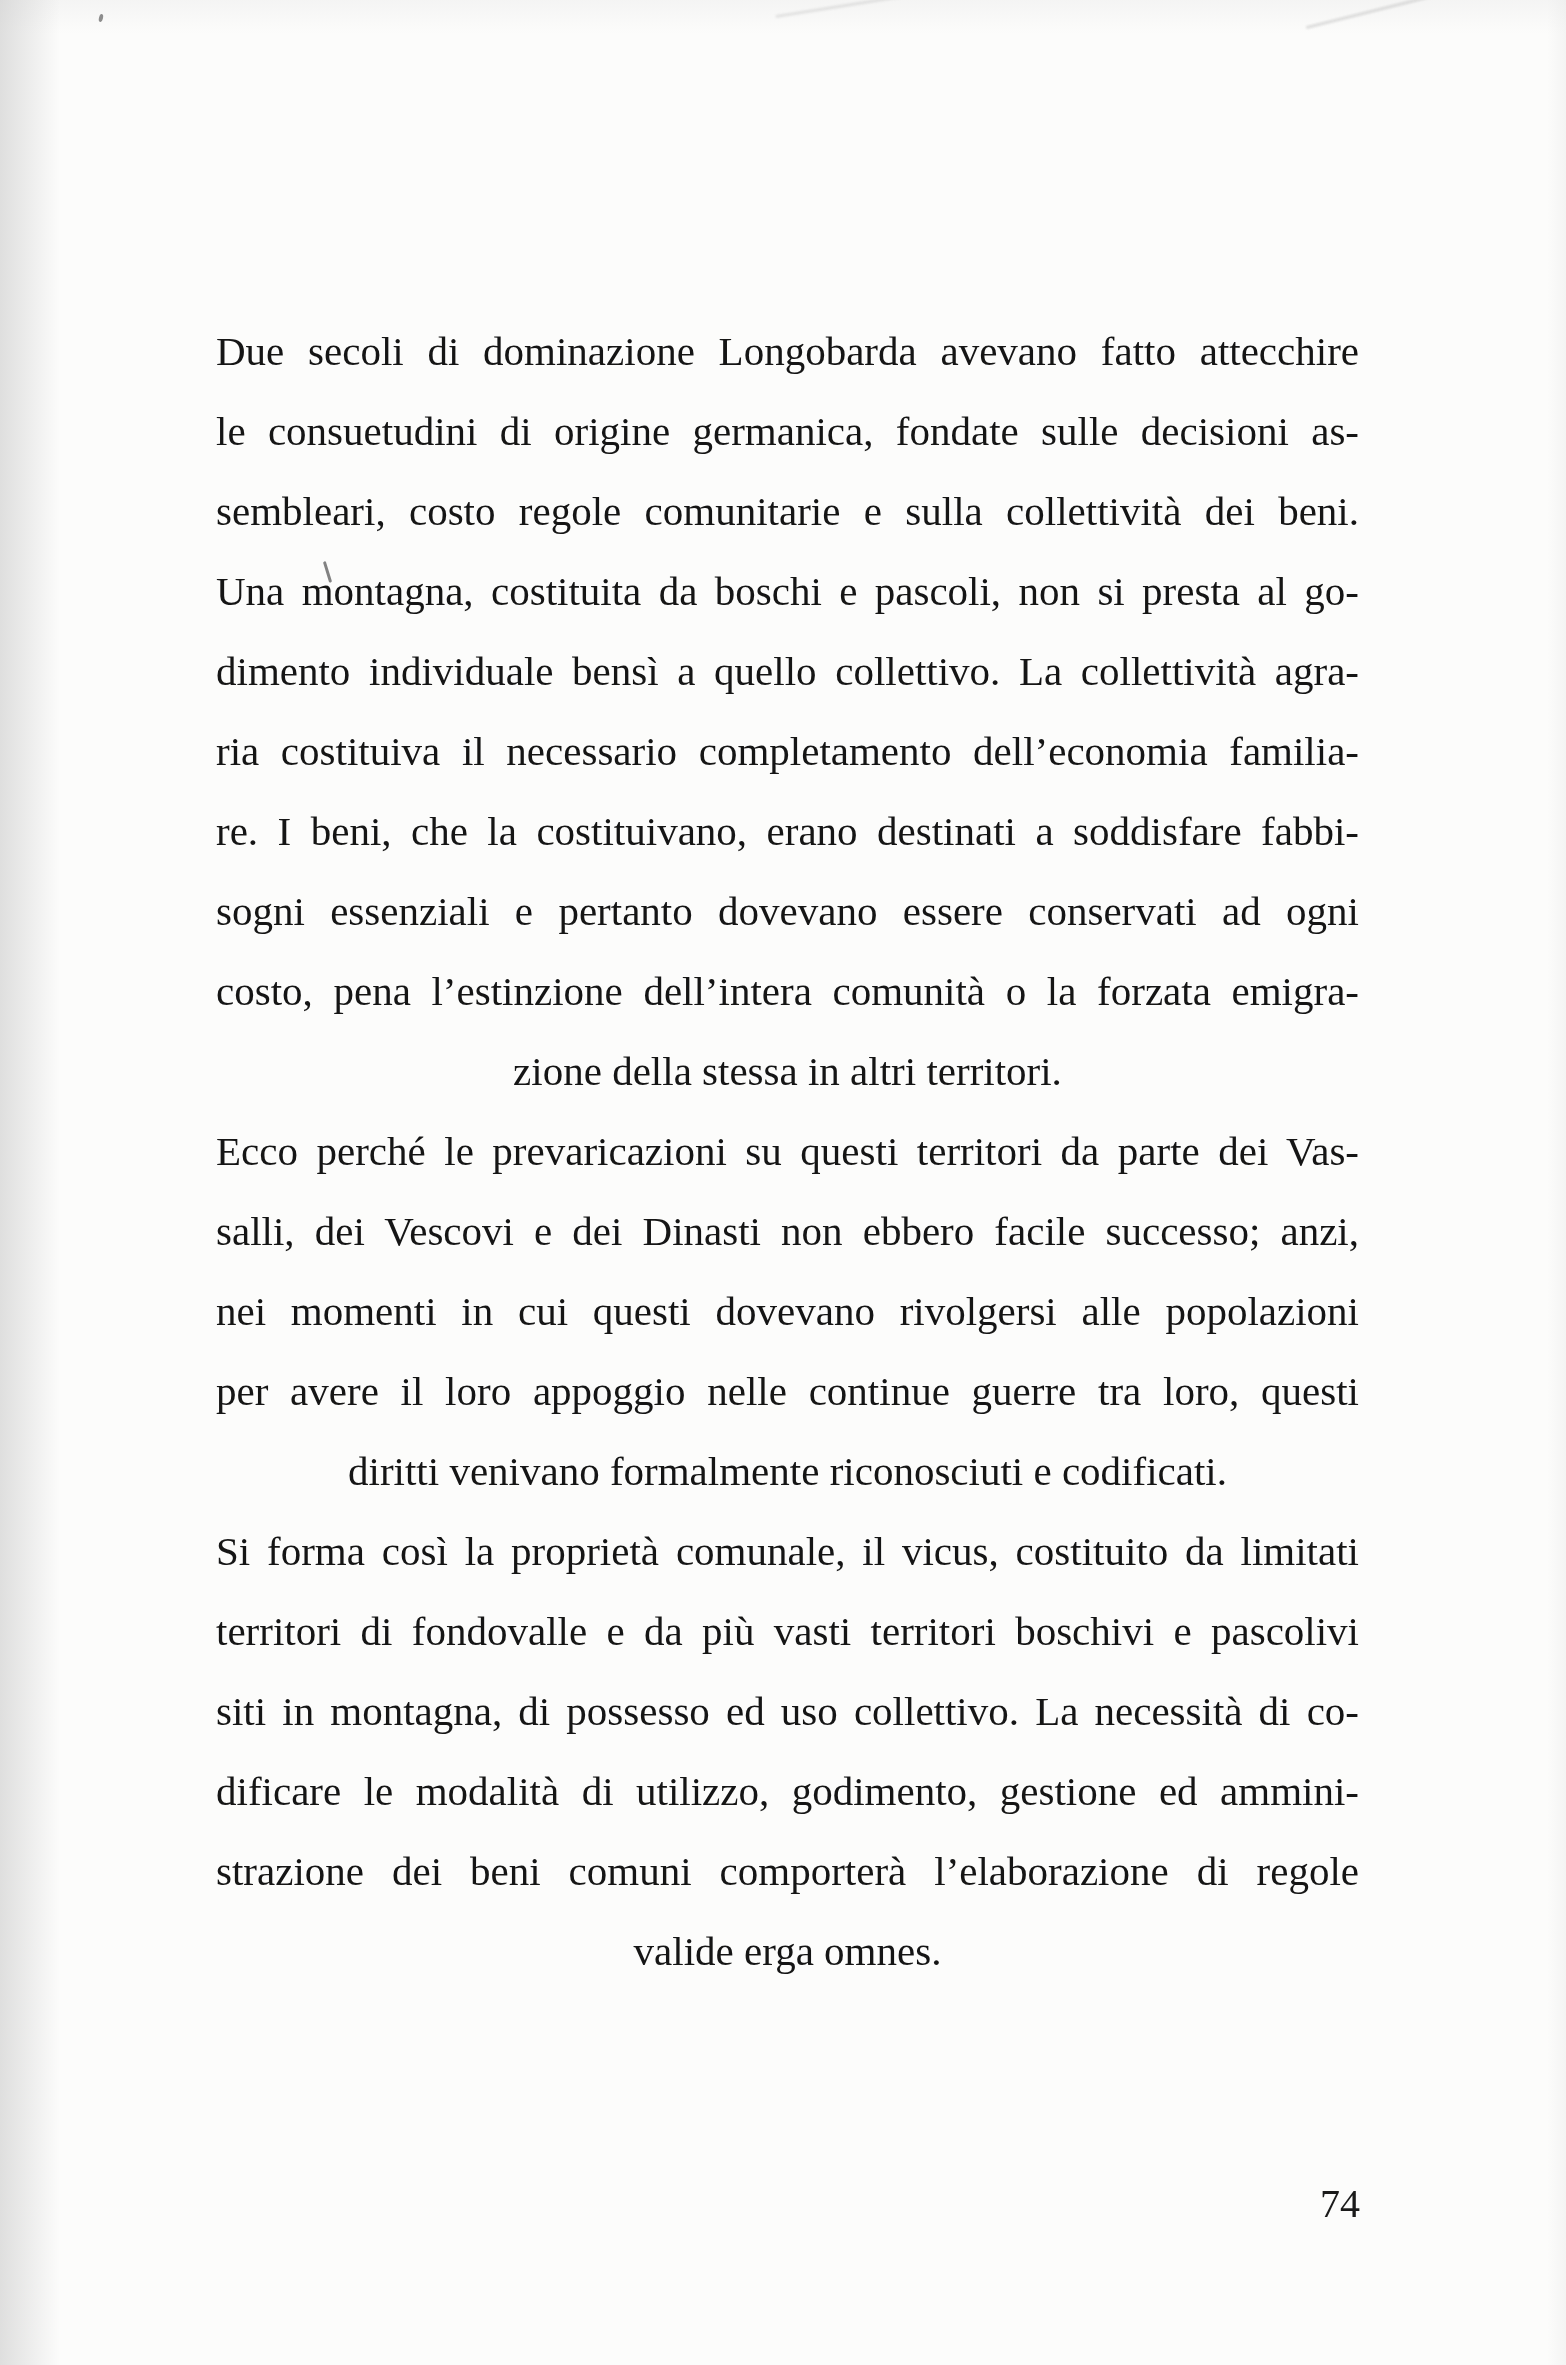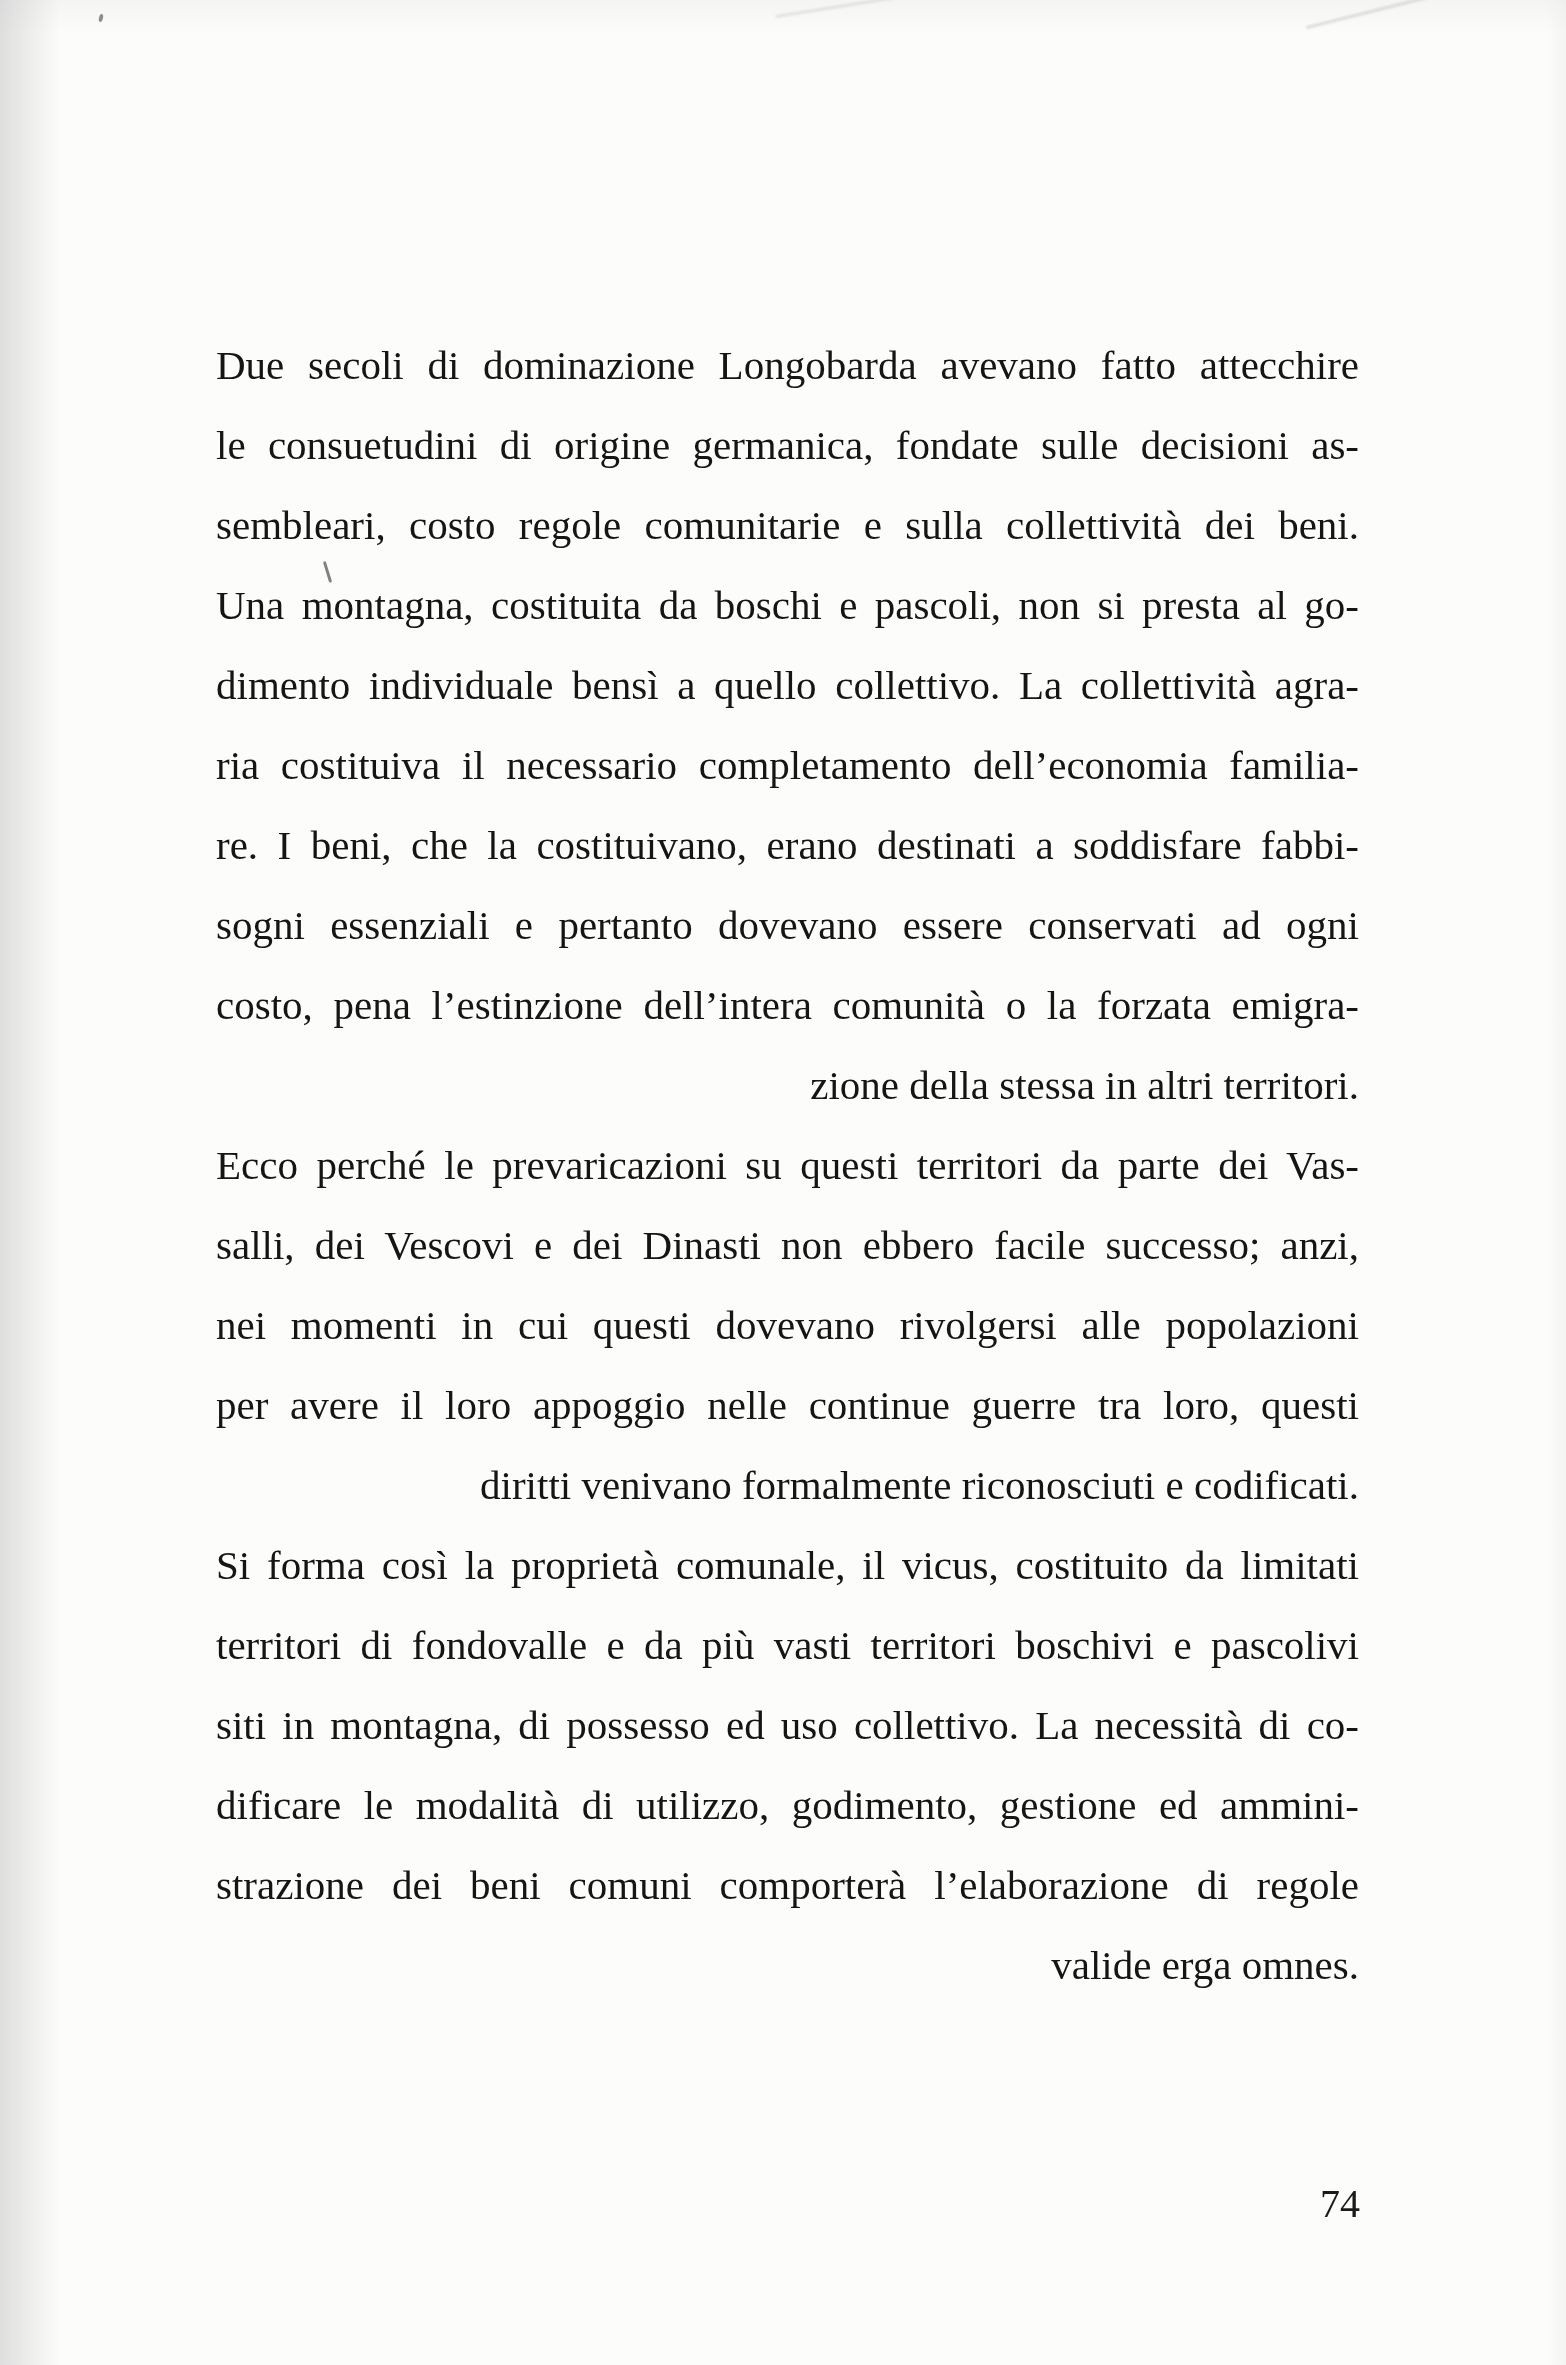--- a/index.html
+++ b/index.html
@@ -15,40 +15,40 @@
     background:
       linear-gradient(to right, rgba(198,198,198,0.55) 0px, rgba(246,246,245,0) 60px),
       linear-gradient(to bottom, rgba(230,230,230,0.35) 0px, rgba(250,250,249,0) 34px),
       linear-gradient(to left, rgba(232,232,232,0.4) 0px, rgba(250,250,249,0) 19px),
       #fcfcfb;
     font-family: "Liberation Serif", "DejaVu Serif", serif;
   }
   .text-block {
     position: absolute;
     left: 216px;
-    top: 325px;
+    top: 311px;
     width: 1143px;
     color: #151515;
   }
   .line {
     font-size: 41px;
     line-height: 80px;
     height: 80px;
     overflow: hidden;
     text-align: justify;
     white-space: normal;
   }
   .line::after {
     content: "";
     display: inline-block;
     width: 100%;
     height: 0;
   }
   .line.para-end {
-    text-align: right;
+    text-align: center;
   }
   .line.para-end::after {
     content: none;
   }
   .page-number {
     position: absolute;
     top: 2182px;
     right: 206px;
     font-size: 40px;
     line-height: 43px;

